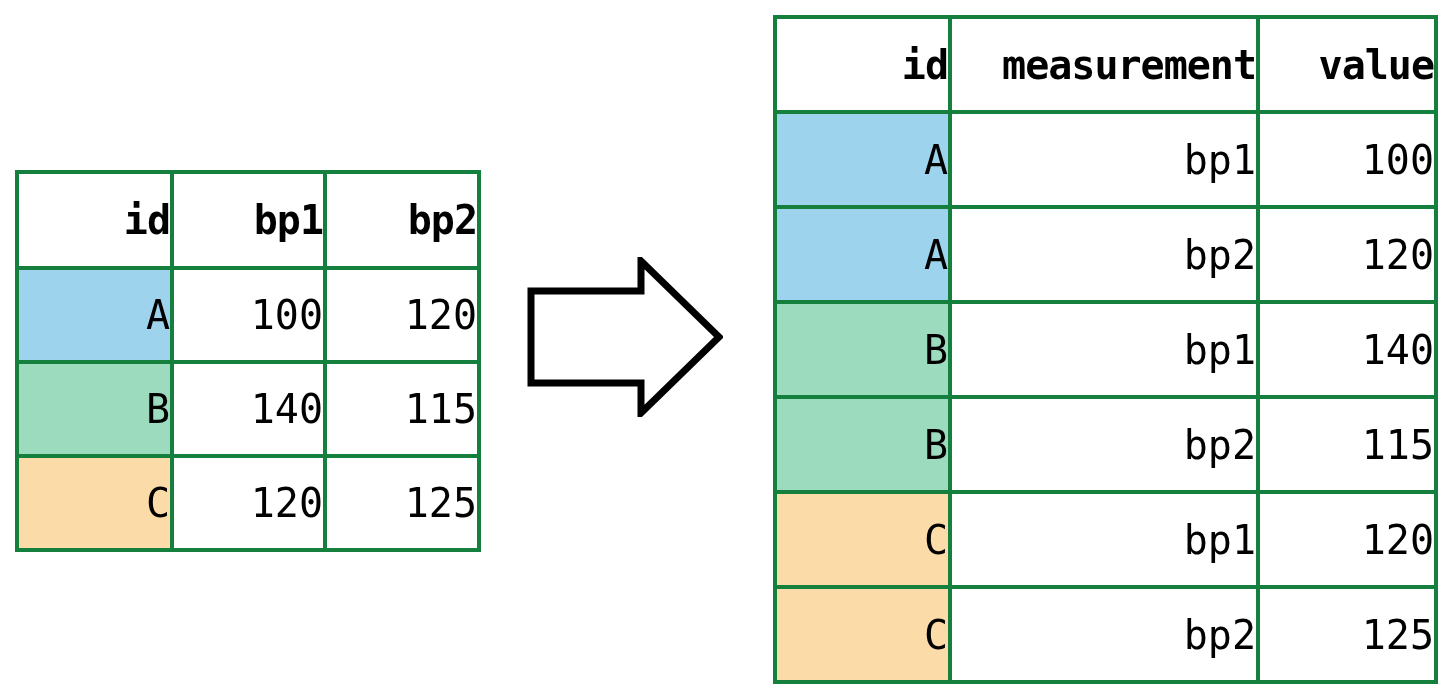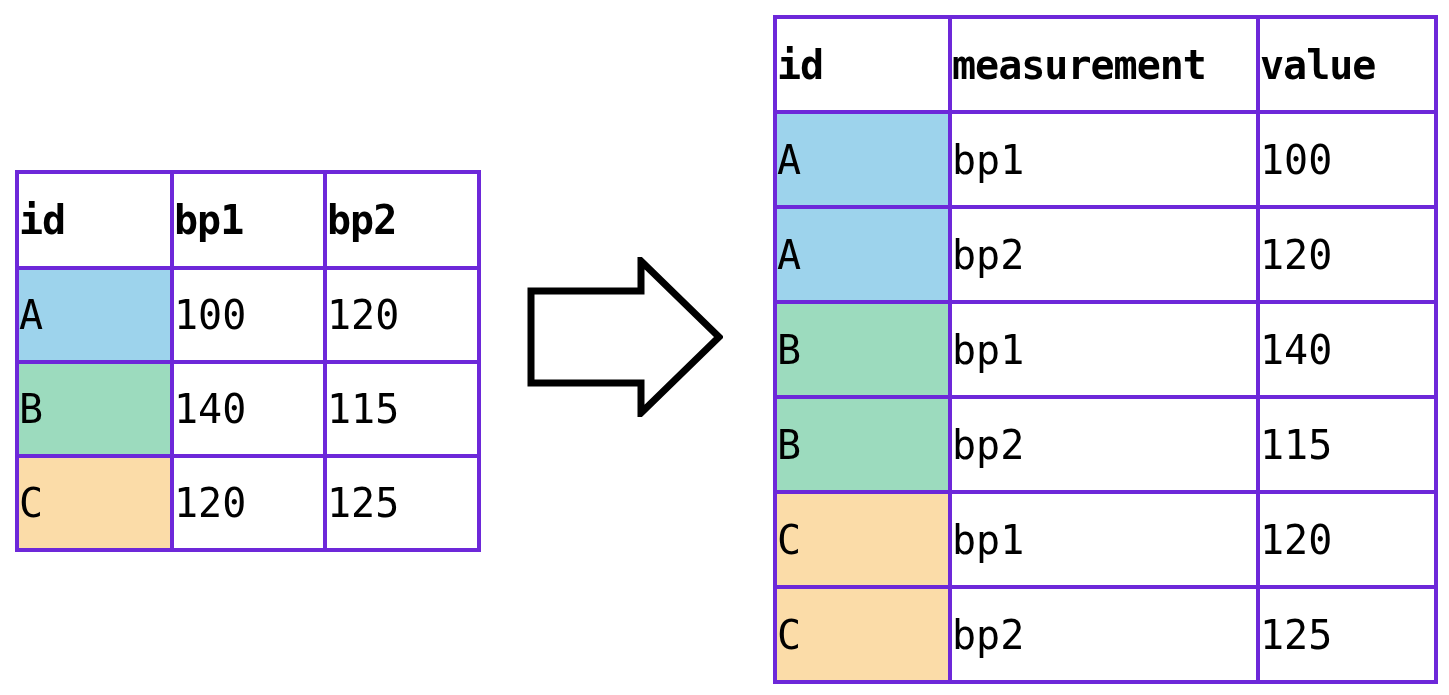--- a/index.html
+++ b/index.html
@@ -17,22 +17,22 @@
   }
 
   
   .tbl {
     position: absolute;
     border-collapse: collapse;
     table-layout: fixed;
     background: #ffffff;
   }
   .tbl td, .tbl th {
-    border: 4px solid #6d28d9;
-    text-align: left;
+    border: 4px solid #15803d;
+    text-align: right;
     vertical-align: middle;
     padding: 0;
     background: #ffffff;
     box-sizing: border-box;
   }
   .tbl th {
     font-weight: bold;
     font-size: 40px;
     letter-spacing: -1px;
   }

